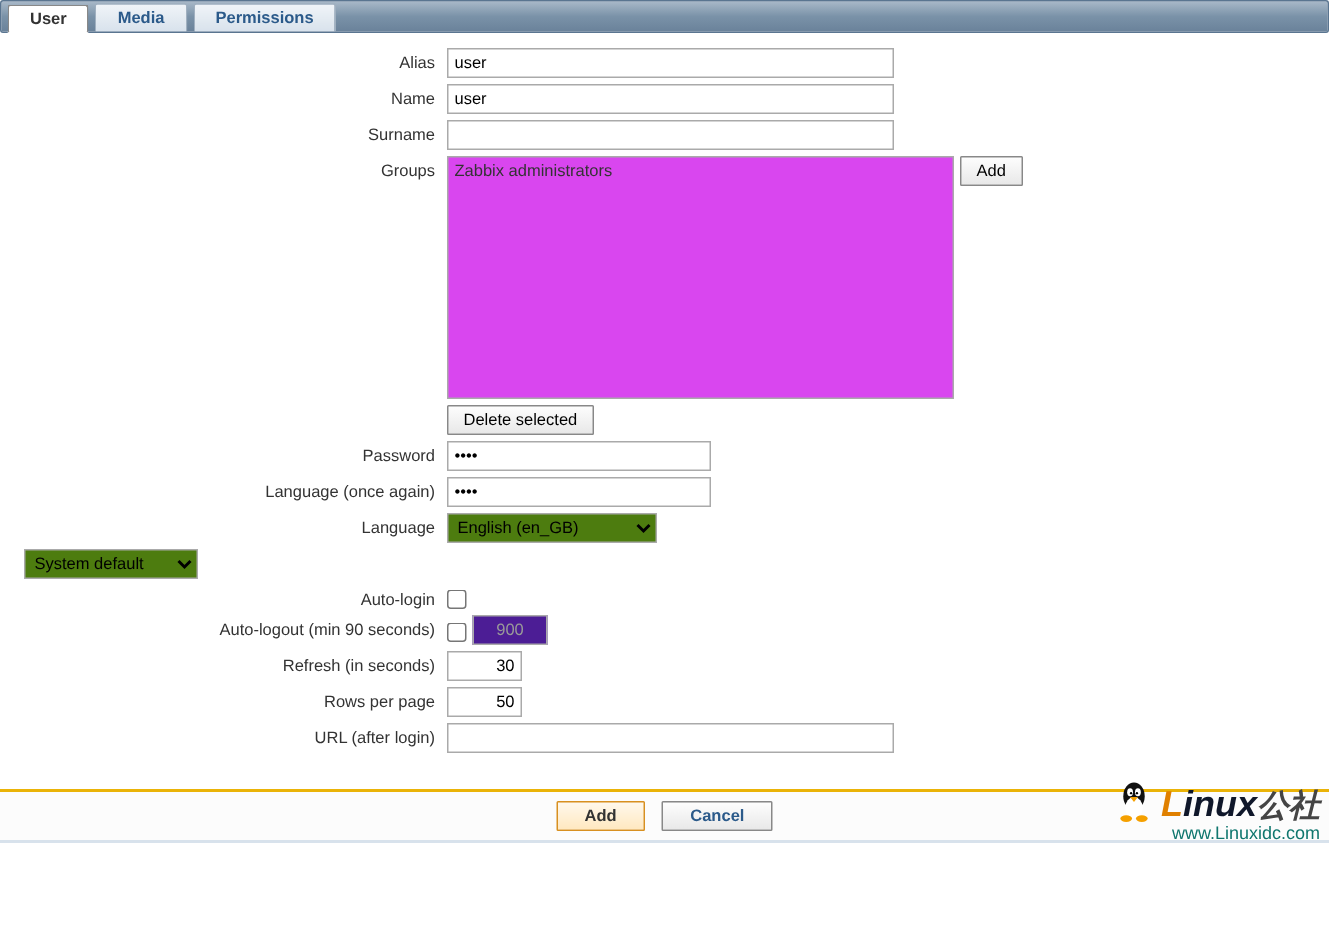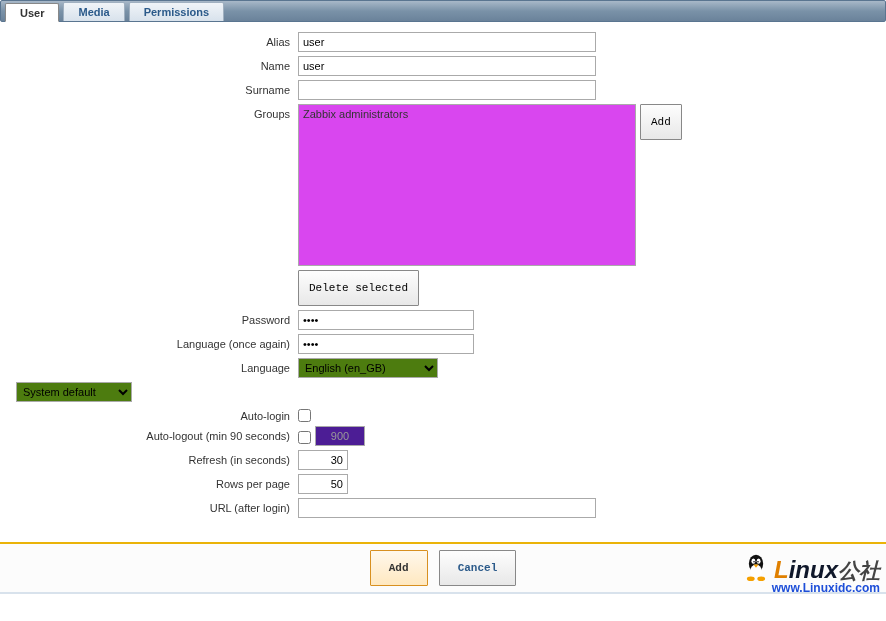--- a/index.html
+++ b/index.html
@@ -92,25 +92,25 @@
       background: #d946ef;
       overflow-y: scroll;
       padding: 2px 4px;
       font-size: 11px;
     }
     .groups-box .opt { padding: 1px 0; cursor: default; }
     .btn {
       border: 1px solid #888;
       background: linear-gradient(to bottom, #fdfdfd, #e8e8e8);
       padding: 2px 10px;
-      font-family: Liberation Mono, monospace;
+      font-family: Liberation Sans, sans-serif;
       font-size: 11px;
       cursor: pointer;
       border-radius: 1px;
-      height: 36px;
+      height: 20px;
     }
     .btn-primary {
       border: 1px solid #d89020;
       background: linear-gradient(to bottom, #fff8ec, #ffe8c0);
       color: #333;
       font-weight: bold;
     }
     .btn-sec {
       color: #2b5a8a;
       font-weight: bold;
@@ -141,21 +141,21 @@
       text-align: right;
       line-height: 1;
     }
     .watermark .wm-top {
       font-weight: bold;
       font-style: italic;
     }
     .watermark .wm-top .l1 { color: #e08000; font-size: 24px; }
     .watermark .wm-top .l2 { color: #0f172a; font-size: 24px; }
     .watermark .wm-top .l3 { color: #444; font-size: 21px; }
-    .watermark .wm-url { color: #1d4ed8; font-size: 12px; font-weight: bold; }
+    .watermark .wm-url { color: #0f766e; font-size: 12px; font-weight: normal; }
     .penguin {
       display:inline-block;
       width:26px; height:30px;
       vertical-align: bottom;
       position: relative;
       margin-right: 2px;
     }
     .penguin svg { width:100%; height:100%; }
   </style>
 </head>

